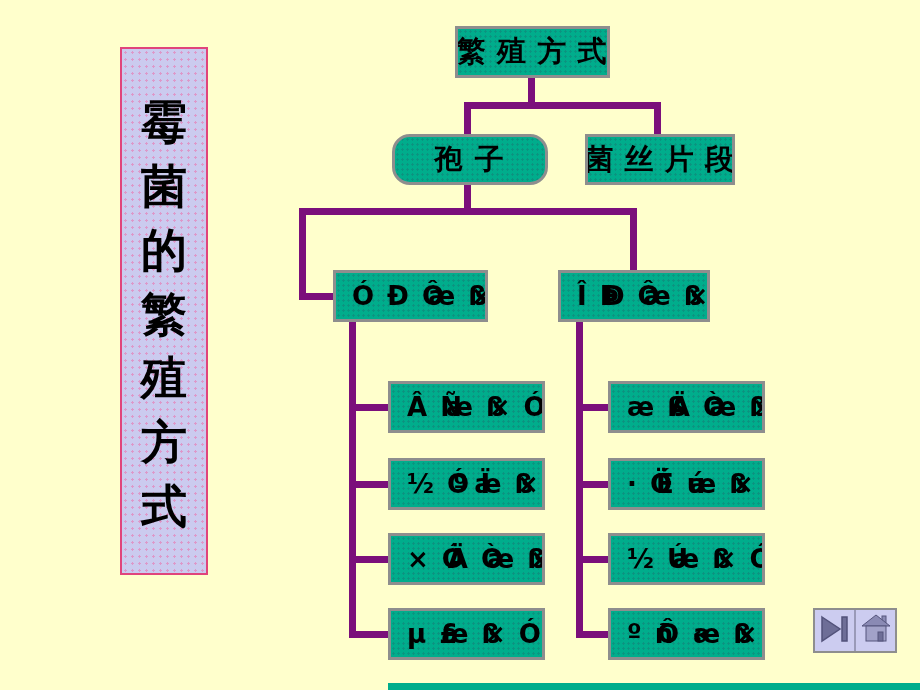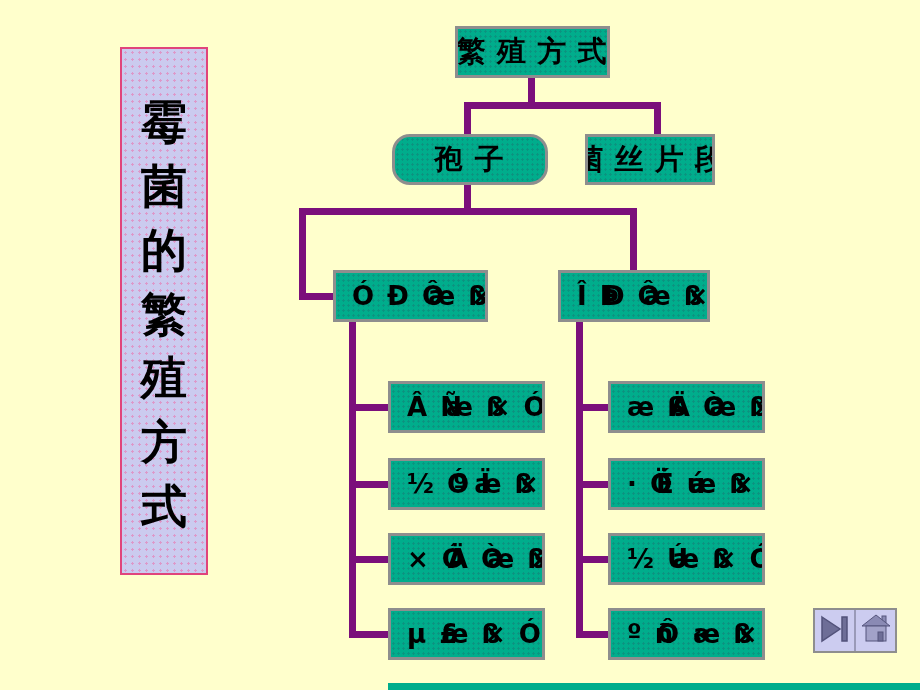--- a/index.html
+++ b/index.html
@@ -69,21 +69,21 @@
   <div class="line" style="left:349px;top:631px;width:42px;height:7px;"></div>
   <div class="line" style="left:576px;top:321px;width:7px;height:317px;"></div>
   <div class="line" style="left:576px;top:404px;width:36px;height:7px;"></div>
   <div class="line" style="left:576px;top:481px;width:36px;height:7px;"></div>
   <div class="line" style="left:576px;top:556px;width:36px;height:7px;"></div>
   <div class="line" style="left:576px;top:631px;width:36px;height:7px;"></div>
 
   <div class="gbox cjk" style="left:455px;top:26px;width:155px;height:52px;">繁 殖 方 式</div>
 
   <div class="gbox cjk" style="left:392px;top:134px;width:156px;height:51px;border-radius:18px;">孢 子</div>
-  <div class="gbox cjk" style="left:585px;top:134px;width:130px;height:51px;">菌 丝 片 段</div>
+  <div class="gbox cjk" style="left:585px;top:134px;width:150px;height:51px;">菌 丝 片 段</div>
 
   <div class="gbox moji" style="left:333px;top:270px;width:155px;height:52px;">
       <span class="cluster"><span>Ó</span></span>
       <span class="cluster"><span>Ð</span></span>
       <span class="cluster"><span>Ô</span><span class="ovl">æ</span></span>
       <span class="cluster"><span>ß</span><span class="ovl">×</span></span>
     </div>
   <div class="gbox moji" style="left:558px;top:270px;width:152px;height:52px;">
       <span class="cluster"><span>Î</span></span>
       <span class="cluster"><span>Þ</span><span class="ovl">Ð</span></span>

